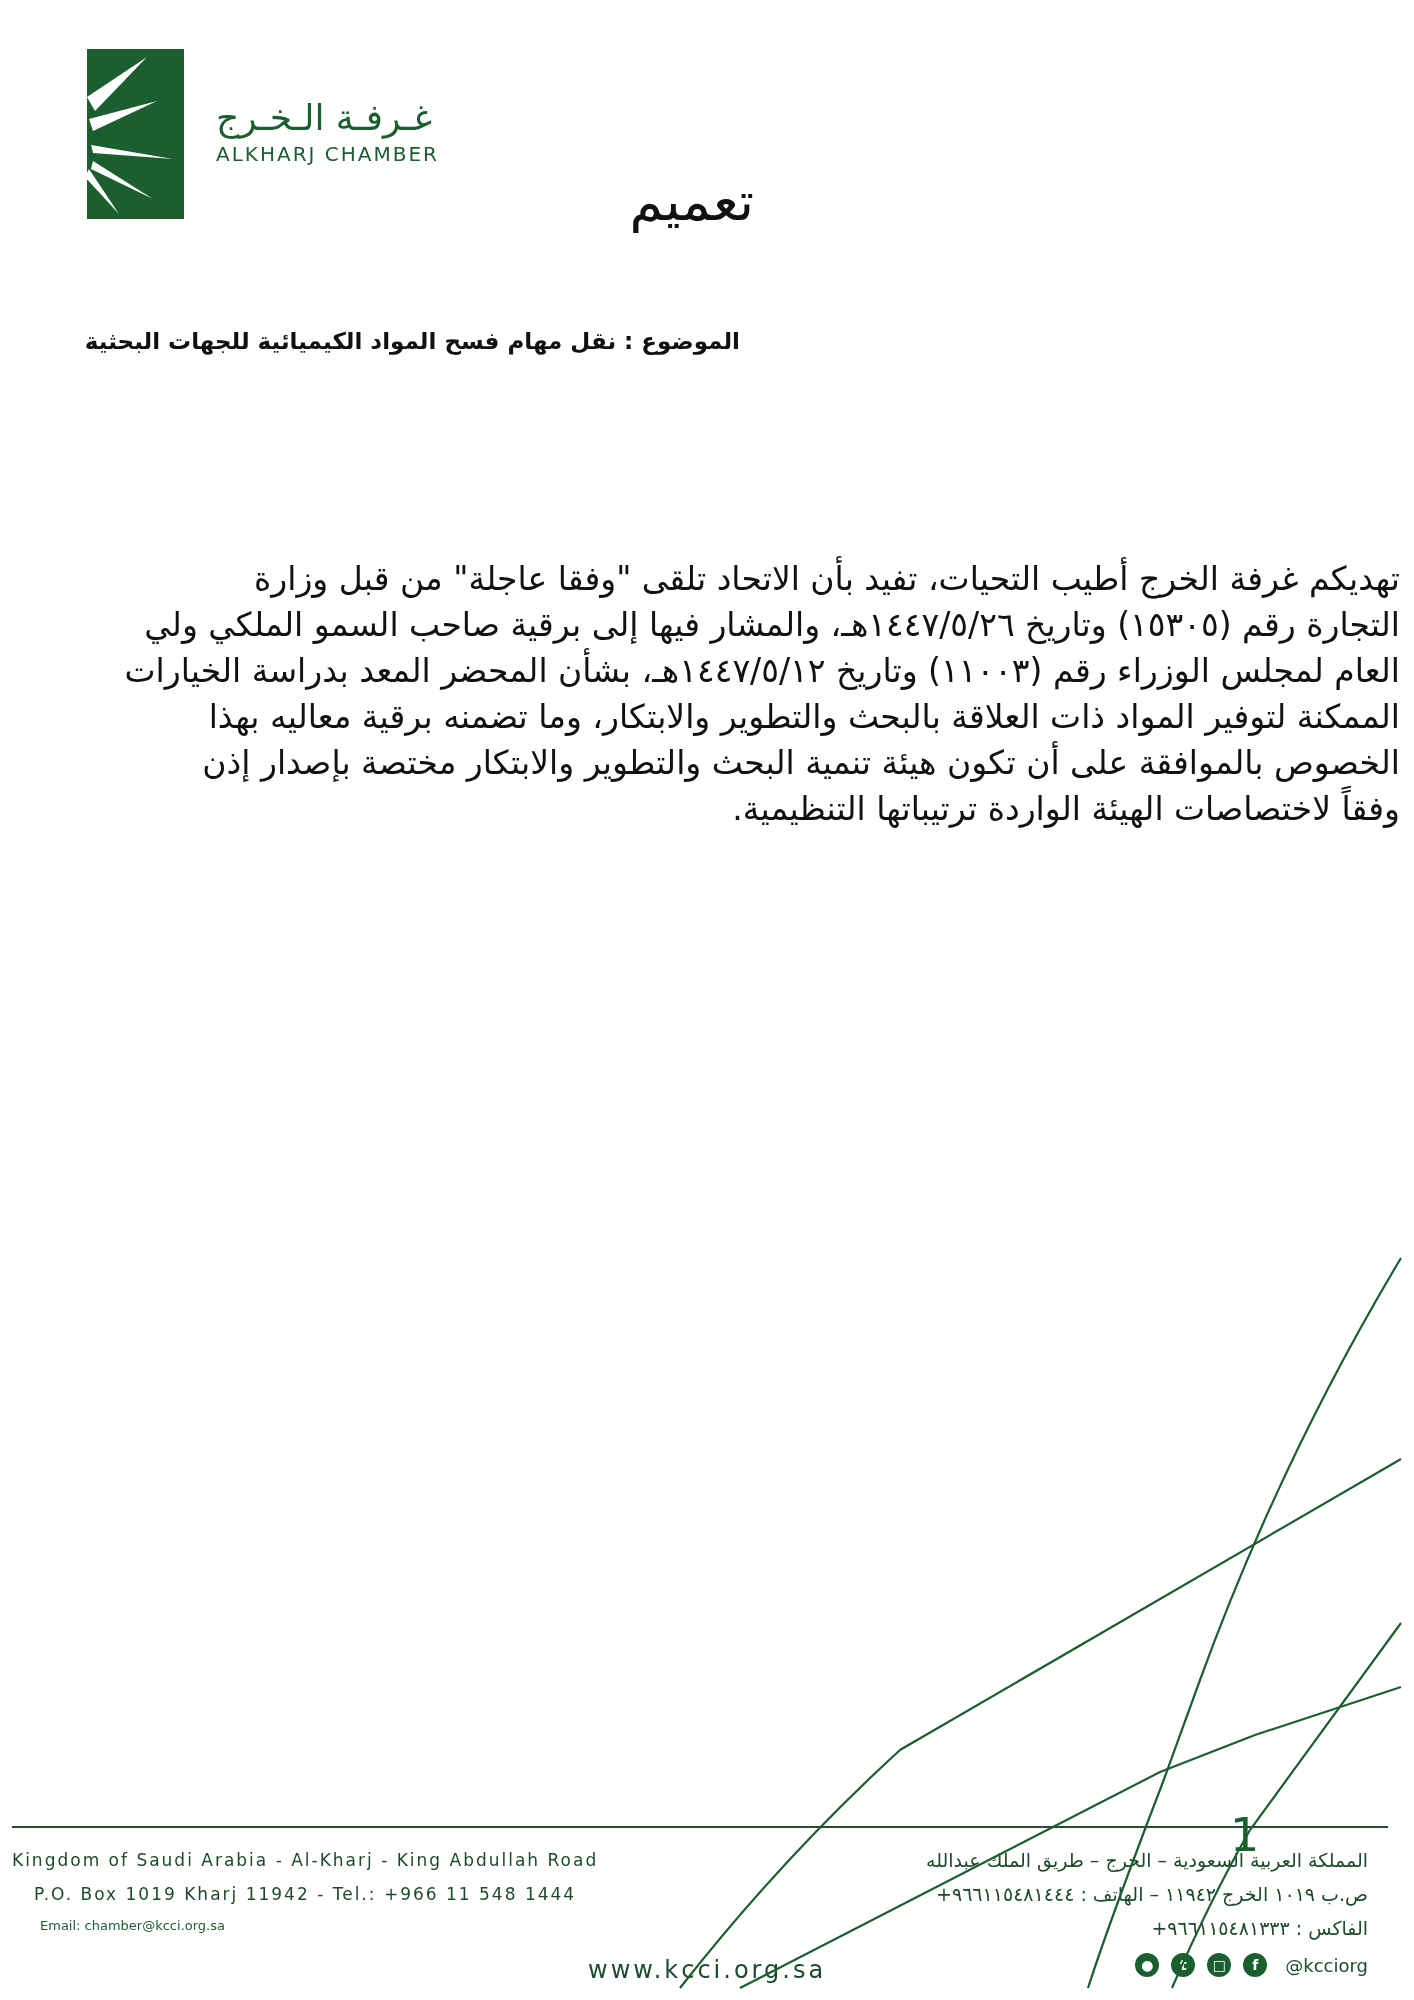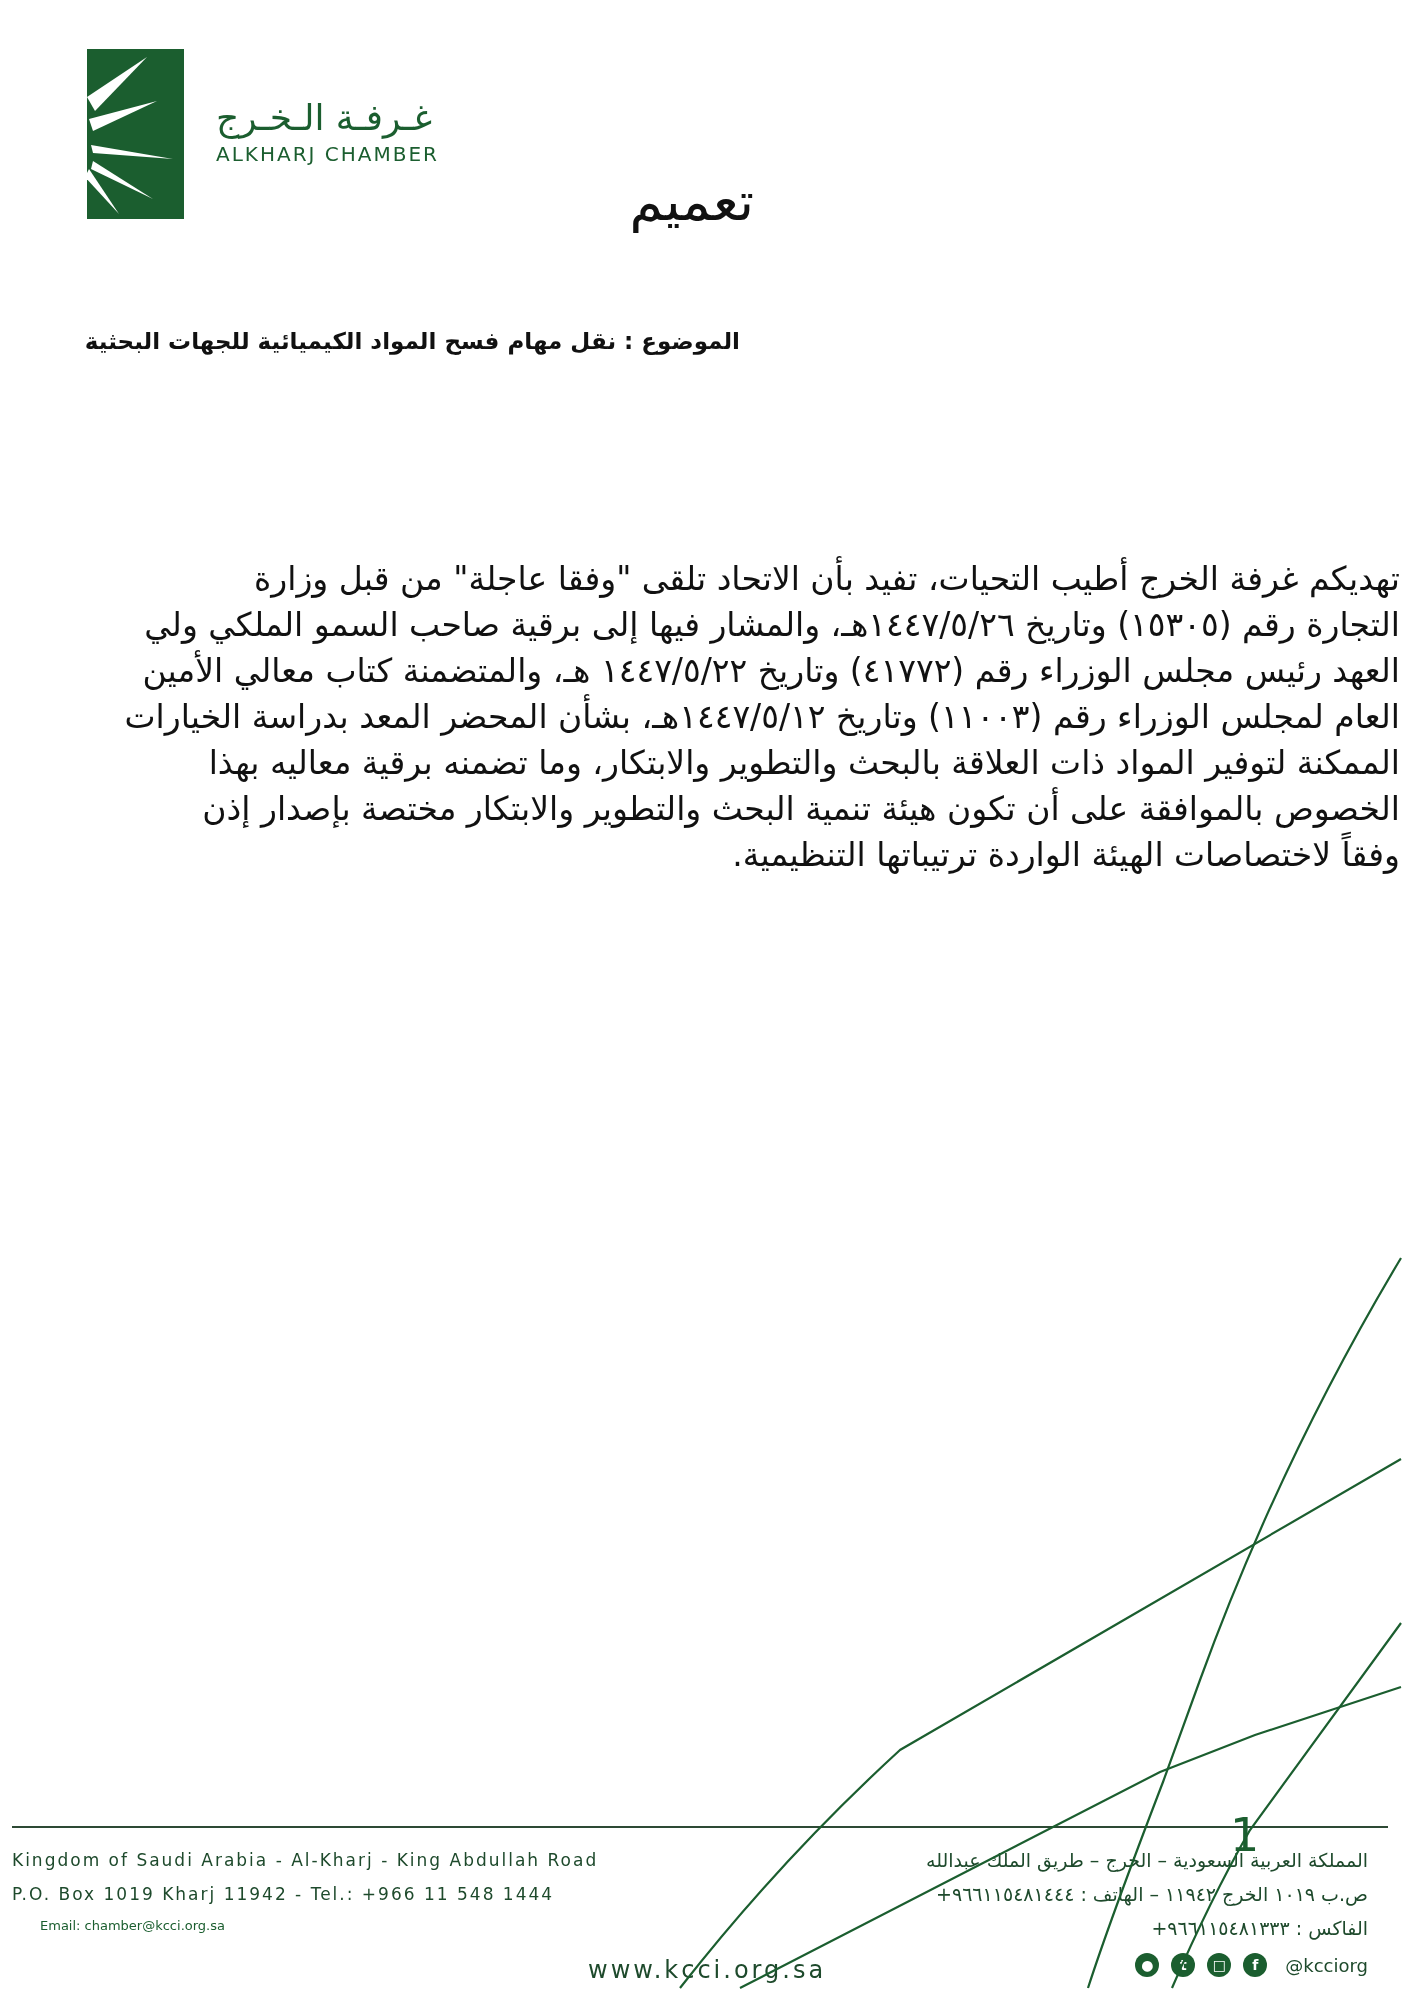--- a/index.html
+++ b/index.html
@@ -17,21 +17,21 @@
 
     .body-text { position: absolute; left: 50px; width: 1350px; top: 556px; direction: rtl; text-align: right; font-size: 33px; line-height: 46px; font-family: "DejaVu Sans", sans-serif; color: #111; }
     .body-line { display: block; white-space: nowrap; }
 
     .decor { position: absolute; left: 0; top: 0; width: 1414px; height: 2000px; pointer-events: none; }
 
     .footer-rule { position: absolute; left: 12px; width: 1376px; top: 1826px; height: 2px; background: #2d4a35; }
     .page-number { position: absolute; left: 1230px; top: 1808px; font-size: 46px; color: #1b5e2f; font-family: "DejaVu Sans", sans-serif; }
 
     .footer-en { position: absolute; left: 12px; top: 1843px; color: #1e4a2c; font-family: "DejaVu Sans", sans-serif; font-size: 17px; letter-spacing: 2px; }
-    .footer-en div { height: 34px; line-height: 34px; white-space: nowrap; }
+    .footer-en div { height: 34px; line-height: 34px; white-space: nowrap; text-align: center; }
     .footer-en .email { position: absolute; left: 28px; top: 75px; font-size: 13px; letter-spacing: 0; color: #1b5e2f; }
 
     .footer-ar { position: absolute; right: 46px; top: 1843px; direction: rtl; text-align: right; color: #1e4a2c; font-family: "DejaVu Sans", sans-serif; font-size: 19px; }
     .footer-ar div { height: 34px; line-height: 34px; white-space: nowrap; }
 
     .social { position: absolute; right: 46px; top: 1953px; display: flex; align-items: center; gap: 12px; direction: ltr; }
     .social .icon { width: 24px; height: 24px; border-radius: 50%; background: #1b5e2f; color: #fff; font-size: 14px; font-weight: bold; display: flex; align-items: center; justify-content: center; font-family: "DejaVu Sans", sans-serif; }
     .social .handle { color: #1e4a2c; font-size: 18px; font-family: "DejaVu Sans", sans-serif; margin-left: 6px; }
 
     .website { position: absolute; left: 588px; top: 1956px; color: #1e4a2c; font-size: 24px; letter-spacing: 3px; font-family: "DejaVu Sans", sans-serif; }
@@ -53,21 +53,20 @@
   <div class="logo-en">ALKHARJ CHAMBER</div>
 </div>
 
 <div class="doc-title">تعميم</div>
 
 <div class="subject">الموضوع : نقل مهام فسح المواد الكيميائية للجهات البحثية</div>
 
 <div class="body-text">
   <span class="body-line">تهديكم غرفة الخرج أطيب التحيات، تفيد بأن الاتحاد تلقى "وفقا عاجلة" من قبل وزارة</span>
   <span class="body-line">التجارة رقم (١٥٣٠٥) وتاريخ ١٤٤٧/٥/٢٦هـ، والمشار فيها إلى برقية صاحب السمو الملكي ولي</span>
-  <span class="body-line">العهد رئيس مجلس الوزراء رقم (٤١٧٧٢) وتاريخ ١٤٤٧/٥/٢٢ هـ، والمتضمنة كتاب معالي الأمين</span>
   <span class="body-line">العام لمجلس الوزراء رقم (١١٠٠٣) وتاريخ ١٤٤٧/٥/١٢هـ، بشأن المحضر المعد بدراسة الخيارات</span>
   <span class="body-line">الممكنة لتوفير المواد ذات العلاقة بالبحث والتطوير والابتكار، وما تضمنه برقية معاليه بهذا</span>
   <span class="body-line">الخصوص بالموافقة على أن تكون هيئة تنمية البحث والتطوير والابتكار مختصة بإصدار إذن</span>
   <span class="body-line">وفقاً لاختصاصات الهيئة الواردة ترتيباتها التنظيمية.</span>
 </div>
 
 <div class="footer-rule"></div>
 <div class="page-number">1</div>
 
 <div class="footer-en">

